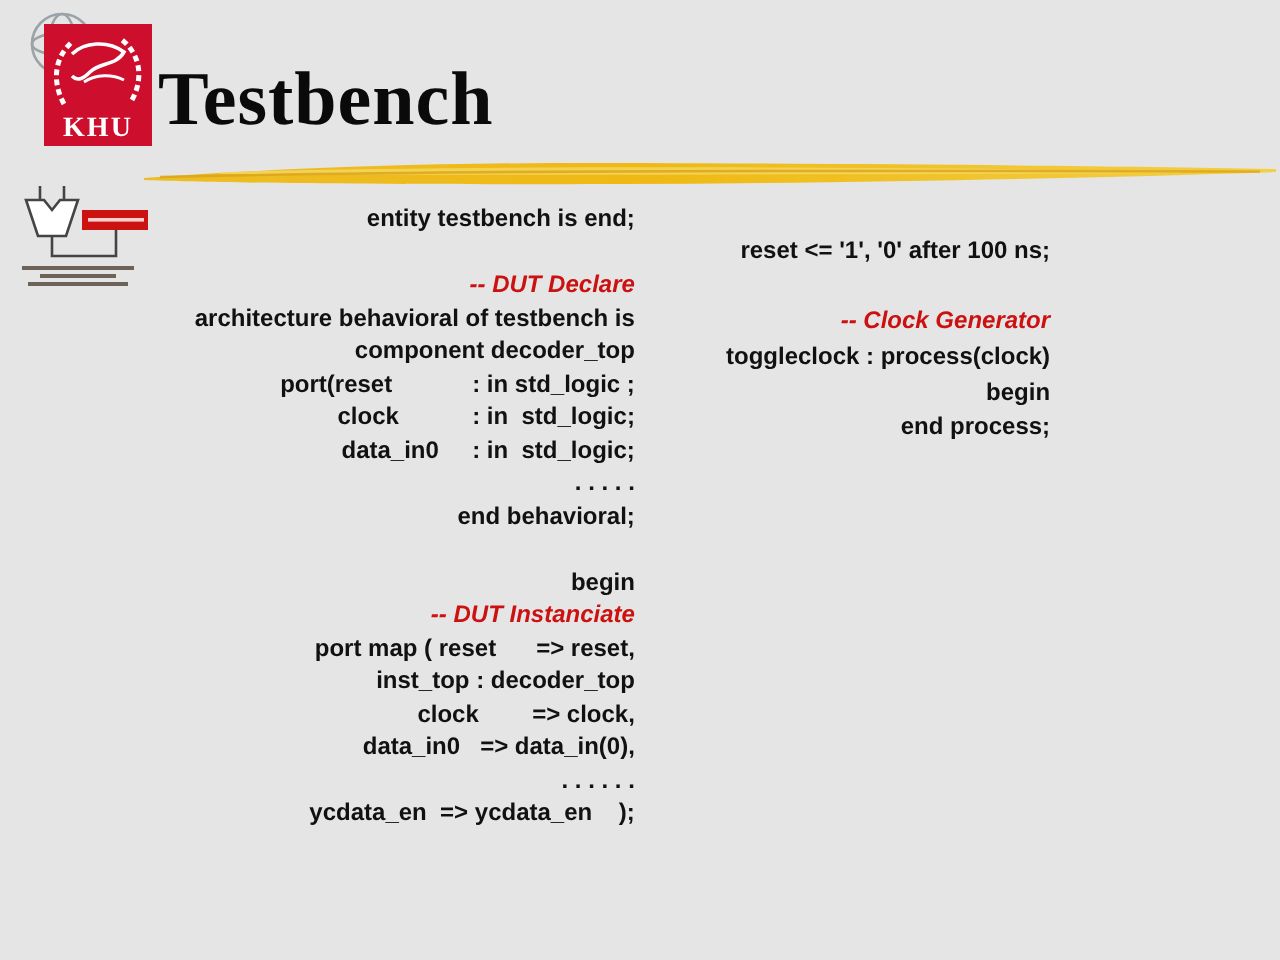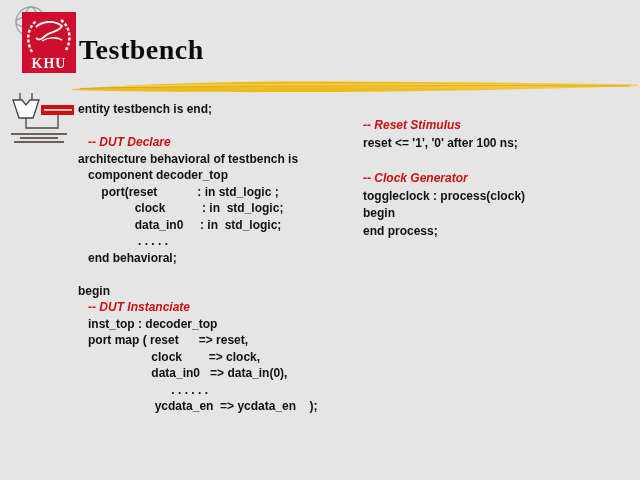--- a/index.html
+++ b/index.html
@@ -3,29 +3,30 @@
 <meta charset="utf-8">
 <style>
   html,body{margin:0;padding:0;background:#888;}
   .slide{
     position:relative;width:640px;height:480px;background:#e5e5e5;
     font-family:"Liberation Sans",sans-serif;overflow:hidden;
   }
   .title{
     position:absolute;left:79px;top:30px;margin:0;
     font-family:"Liberation Serif",serif;font-weight:bold;
-    font-size:28px;line-height:40px;color:#0a0a0a;letter-spacing:.5px;
+    font-size:38px;line-height:40px;color:#0a0a0a;letter-spacing:.5px;
   }
   .brush{position:absolute;left:70px;top:75px;}
   .khu-logo{position:absolute;left:12px;top:5px;}
   .gate-icon{position:absolute;left:6px;top:92px;}
   .code{position:absolute;color:#111;}
   .code-line{
     white-space:pre;font-weight:bold;font-size:12px;
     font-family:"Liberation Sans",sans-serif;
+    text-align:right;
   }
   .code-left{left:78px;top:101px;}
   .code-left .code-line{line-height:16.5px;height:16.5px;}
   .code-right{left:363px;top:117px;}
   .code-right .code-line{line-height:17.7px;height:17.7px;}
   .comment{color:#cc1111;font-style:italic;}
 </style>
 </head>
 <body>
 
@@ -84,30 +85,29 @@
       <div class="code-line">architecture behavioral of testbench is</div>
       <div class="code-line">   component decoder_top</div>
       <div class="code-line">       port(reset            : in std_logic ;</div>
       <div class="code-line">                 clock           : in  std_logic;</div>
       <div class="code-line">                 data_in0     : in  std_logic;</div>
       <div class="code-line">                  . . . . .</div>
       <div class="code-line">   end behavioral;</div>
       <div class="code-line"> </div>
       <div class="code-line">begin</div>
       <div class="code-line comment">   -- DUT Instanciate</div>
+      <div class="code-line">   port map ( reset      =&gt; reset,</div>
       <div class="code-line">   inst_top : decoder_top</div>
-      <div class="code-line">   port map ( reset      =&gt; reset,</div>
       <div class="code-line">                      clock        =&gt; clock,</div>
       <div class="code-line">                      data_in0   =&gt; data_in(0),</div>
       <div class="code-line">                            . . . . . .</div>
       <div class="code-line">                       ycdata_en  =&gt; ycdata_en    );</div>
     </div>
 
   <div class="code code-right">
-      <div class="code-line comment">-- Reset Stimulus</div>
       <div class="code-line">reset &lt;= '1', '0' after 100 ns;</div>
       <div class="code-line"> </div>
       <div class="code-line comment">-- Clock Generator</div>
       <div class="code-line">toggleclock : process(clock)</div>
       <div class="code-line">begin</div>
       <div class="code-line">end process;</div>
     </div>
 
 </div>
 

